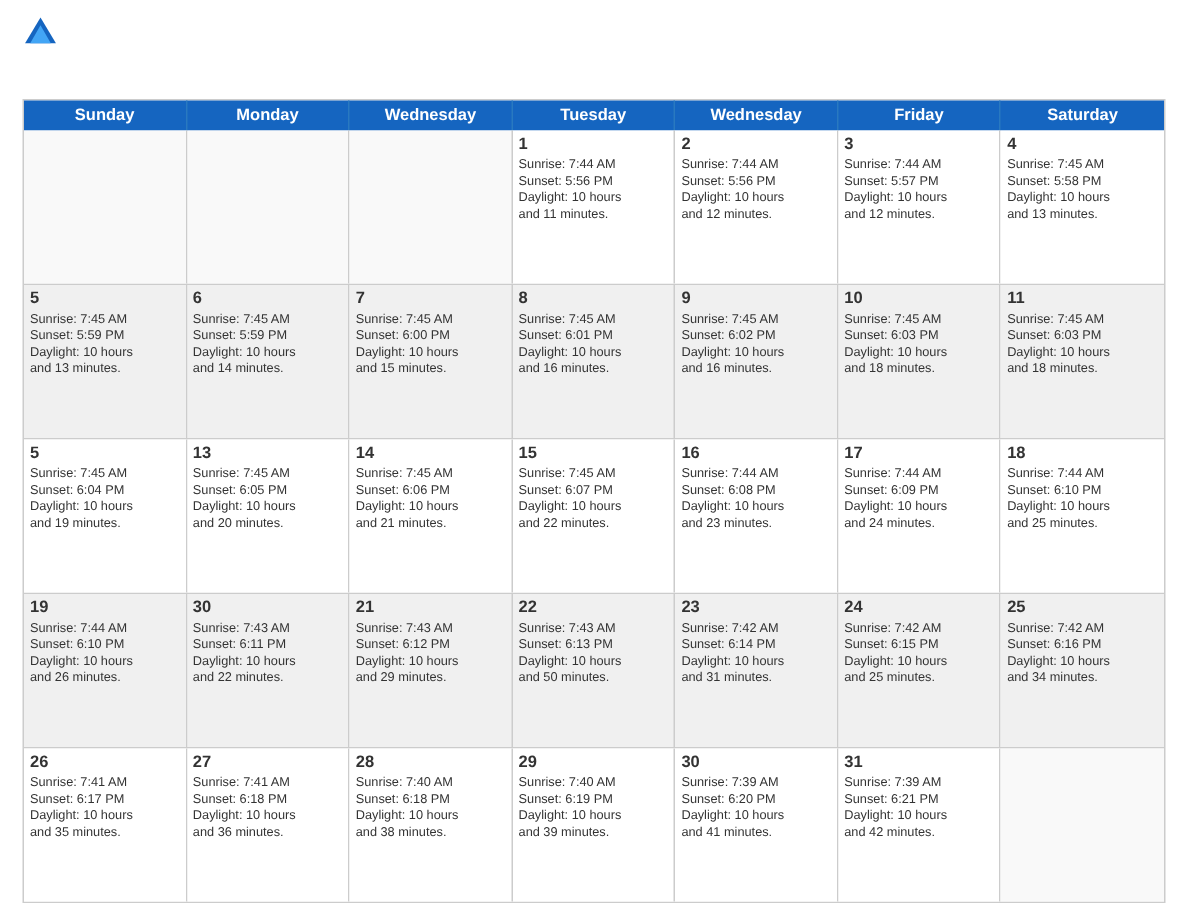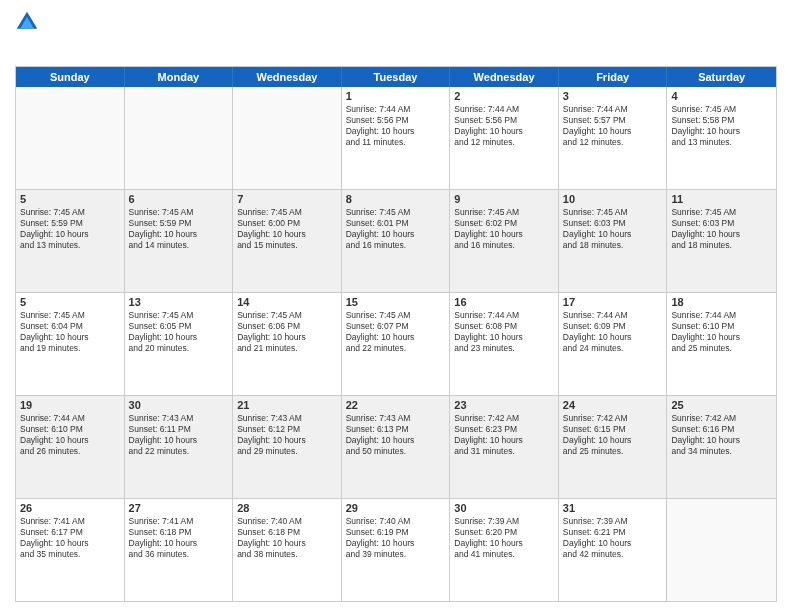--- a/index.html
+++ b/index.html
@@ -299,21 +299,21 @@
           <div class="cal-cell shaded">
             <span class="day-number">22</span>
             <div class="cell-line">Sunrise: 7:43 AM</div>
             <div class="cell-line">Sunset: 6:13 PM</div>
             <div class="cell-line">Daylight: 10 hours</div>
             <div class="cell-line">and 50 minutes.</div>
           </div>
           <div class="cal-cell shaded">
             <span class="day-number">23</span>
             <div class="cell-line">Sunrise: 7:42 AM</div>
-            <div class="cell-line">Sunset: 6:23 PM</div>
+            <div class="cell-line">Sunset: 6:14 PM</div>
             <div class="cell-line">Daylight: 10 hours</div>
             <div class="cell-line">and 31 minutes.</div>
           </div>
           <div class="cal-cell shaded">
             <span class="day-number">24</span>
             <div class="cell-line">Sunrise: 7:42 AM</div>
             <div class="cell-line">Sunset: 6:15 PM</div>
             <div class="cell-line">Daylight: 10 hours</div>
             <div class="cell-line">and 25 minutes.</div>
           </div>

